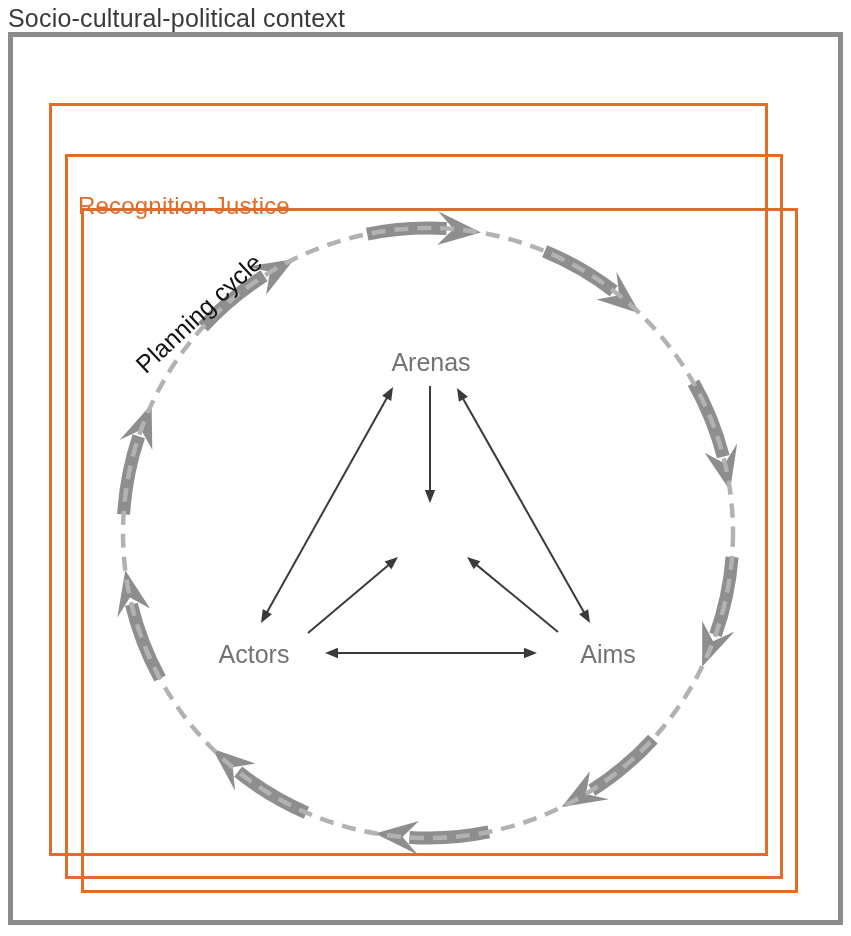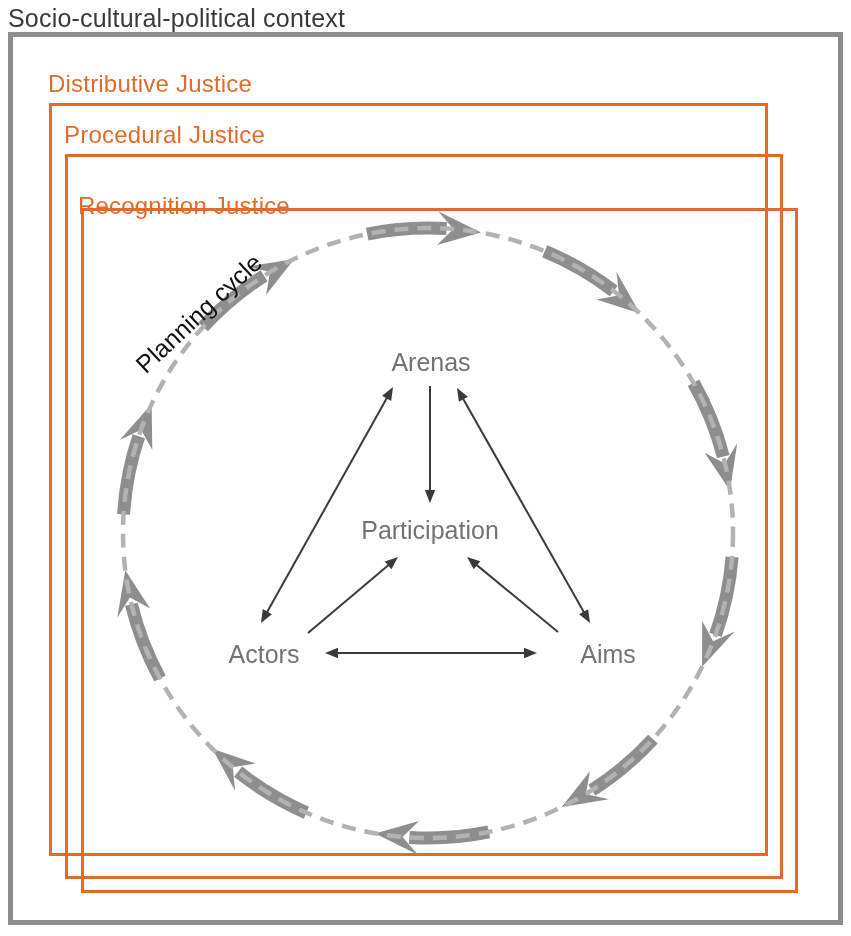--- a/index.html
+++ b/index.html
@@ -25,42 +25,40 @@
   #jlabel-0{left:48px;top:70px;}
   #jlabel-1{left:64px;top:121px;}
   #jlabel-2{left:78px;top:192px;}
   #diagram-svg{position:absolute;left:0;top:0;width:851px;height:936px;}
   .node-label{
     position:absolute;transform:translate(-50%,-50%);font-size:25px;color:#737373;
     white-space:nowrap;background:transparent;
   }
   #node-arenas{left:431px;top:362px;}
   #node-participation{left:430px;top:530px;}
-  #node-actors{left:264px;top:654px;}
+  #node-actors{left:254px;top:654px;}
   #node-aims{left:602px;top:654px;margin-left:6px;}
   .cycle-label{
     position:absolute;left:97px;top:299px;width:204px;text-align:center;
     font-size:25px;color:#111111;transform:rotate(-43deg);white-space:nowrap;
   }
 </style>
 </head>
 <body>
 
 <div class="canvas">
 
   <div class="page-title">Socio-cultural-political context</div>
 
   <div class="outer-frame"></div>
 
   <div class="jbox" id="jbox-0"></div>
   <div class="jbox" id="jbox-1"></div>
   <div class="jbox" id="jbox-2"></div>
 
-  <div class="jlabel" id="jlabel-0">Distributive Justice</div>
-  <div class="jlabel" id="jlabel-1">Procedural Justice</div>
   <div class="jlabel" id="jlabel-2">Recognition Justice</div>
 
   <svg id="diagram-svg" viewBox="0 0 851 936">
       <g>
         <path d="M 367.2 234.1 A 305 305 0 0 1 446.6 228.6" fill="none" stroke="#8e8e8e" stroke-width="13"></path>
         <polygon points="481.0,232.6 438.1,211.2 453.5,229.1 437.0,245.1" fill="#8e8e8e"></polygon>
       </g>
       <g>
         <path d="M 544.7 251.2 A 305 305 0 0 1 613.7 291.0" fill="none" stroke="#8e8e8e" stroke-width="13"></path>
         <polygon points="639.9,313.6 616.4,271.8 619.1,295.3 596.5,299.4" fill="#8e8e8e"></polygon>
@@ -123,17 +121,16 @@
       <g>
         <line x1="335" y1="653" x2="527" y2="653" stroke="#3a3a3a" stroke-width="2"></line>
         <polygon points="537,653 524,658.2 524,647.8" fill="#3a3a3a"></polygon>
         <polygon points="325,653 338,658.2 338,647.8" fill="#3a3a3a"></polygon>
       </g>
     </svg>
 
   <div class="cycle-label">Planning cycle</div>
 
   <div class="node-label" id="node-arenas">Arenas</div>
-  <div class="node-label" id="node-participation">Participation</div>
   <div class="node-label" id="node-actors">Actors</div>
   <div class="node-label" id="node-aims">Aims</div>
 
 </div>
 
 </body></html>

